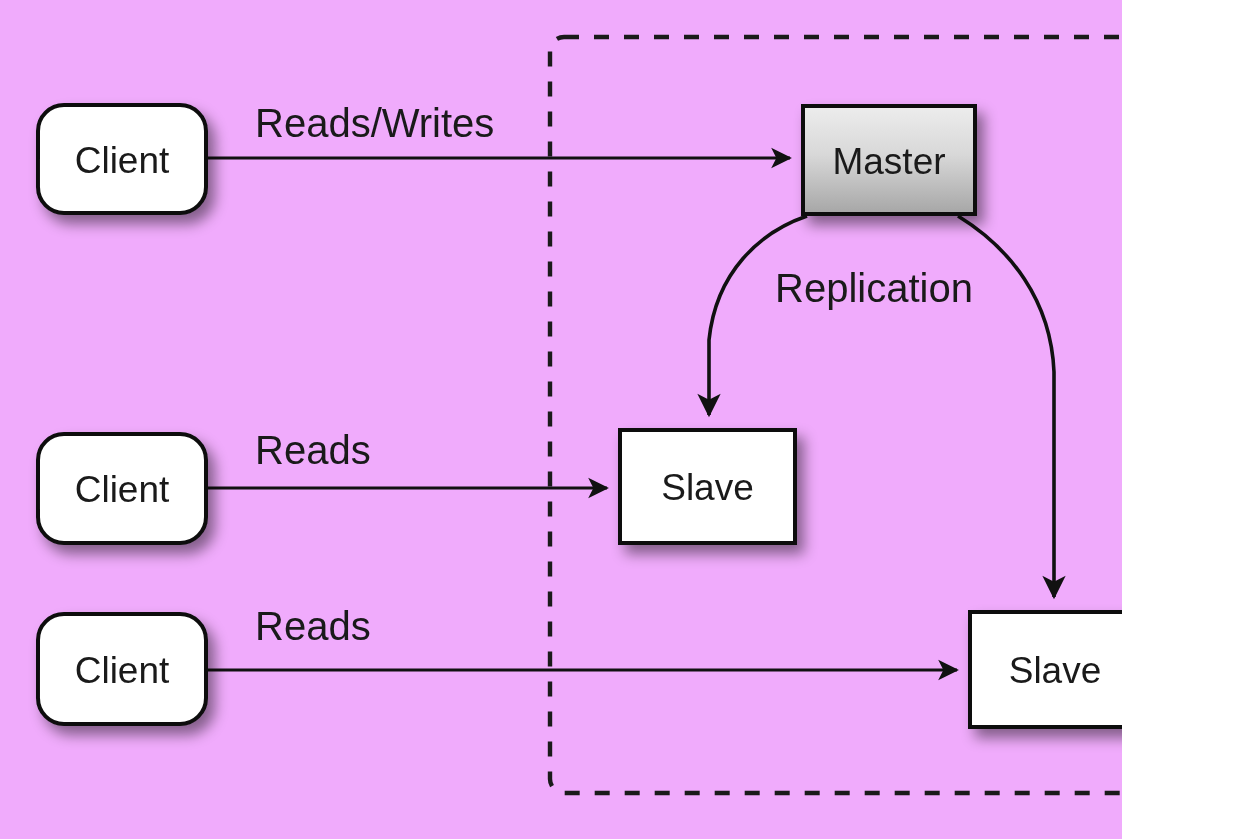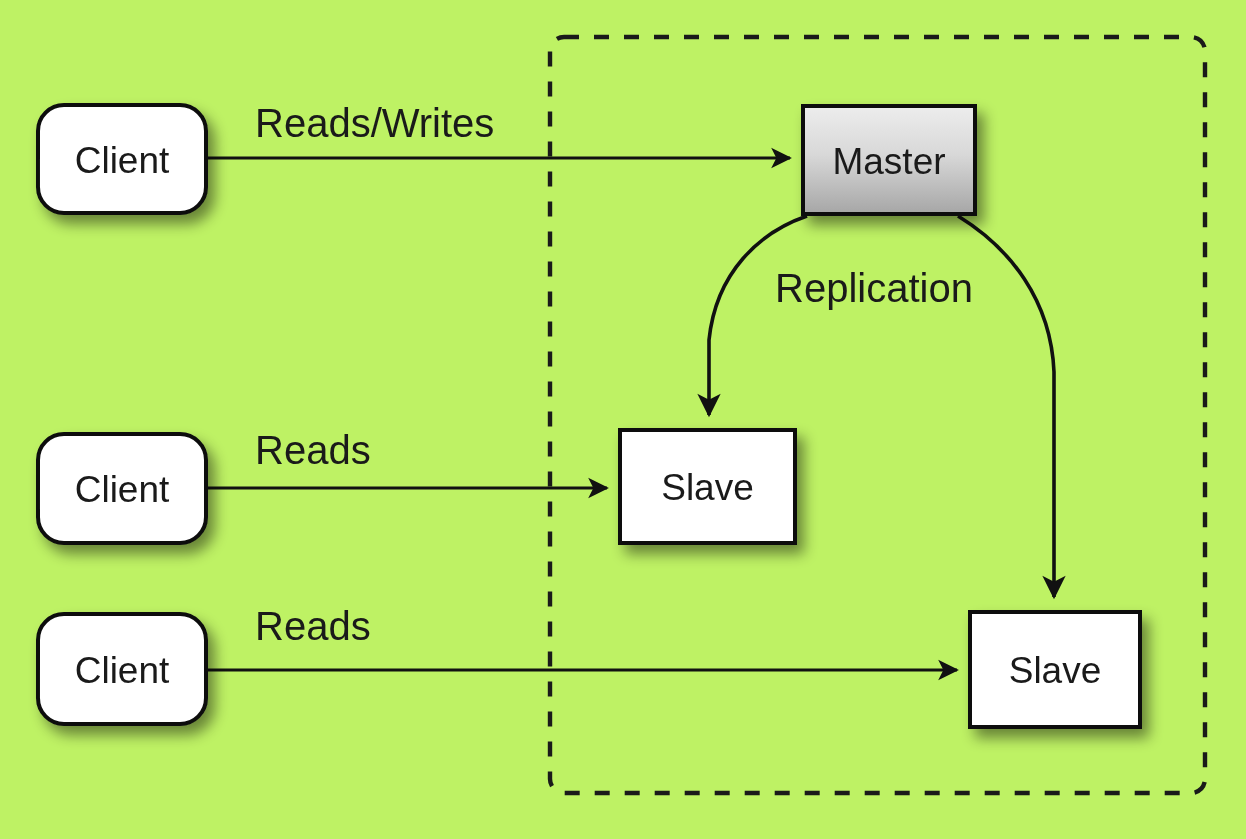--- a/index.html
+++ b/index.html
@@ -6,23 +6,23 @@
   html, body {
     margin: 0;
     padding: 0;
     background: #ffffff;
   }
   body {
     font-family: "Liberation Sans", "DejaVu Sans", sans-serif;
   }
   #diagram-root {
     position: relative;
-    width: 1246px;
+    width: 1122px;
     height: 839px;
-    background: #bef264;
+    background: #f0abfc;
     overflow: hidden;
     text-decoration: underline;
   }
   #diagram-svg {
     position: absolute;
     left: 0;
     top: 0;
     width: 1246px;
     height: 839px;
     display: block;

